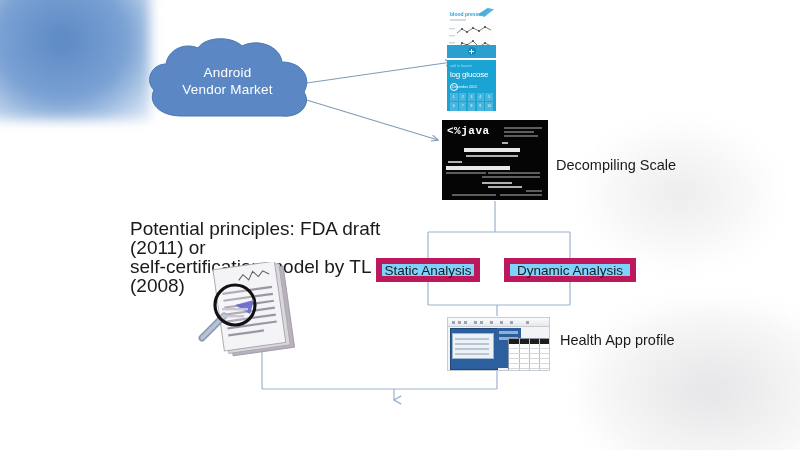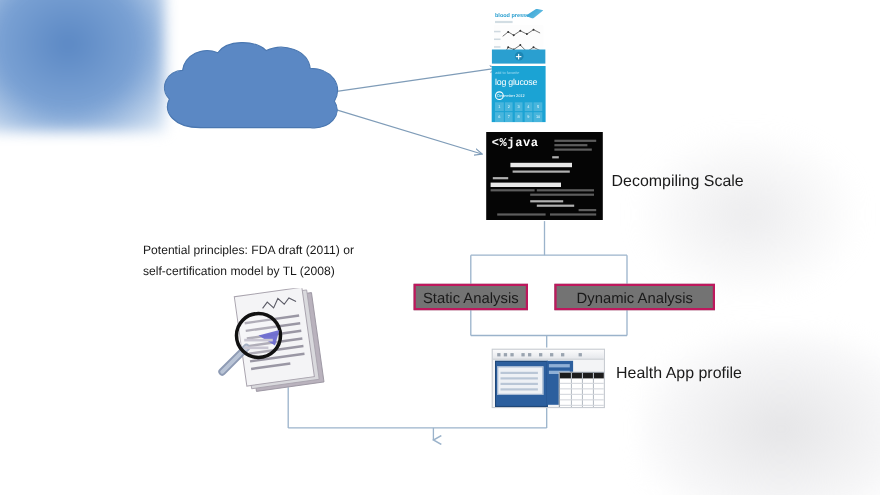--- a/index.html
+++ b/index.html
@@ -84,39 +84,39 @@
   #lbl-decompile { left: 556px; top: 157px; }
   #lbl-profile { left: 560px; top: 332px; }
 
   
   #principles {
     position: absolute;
     left: 130px;
     top: 219px;
     width: 275px;
     color: #1a1a1a;
-    font-size: 11px;
+    font-size: 19px;
     line-height: 19px;
   }
 
   
   .abox {
     position: absolute;
     box-sizing: border-box;
-    background: #737373;
-    border: 2px solid #be185d;
+    background: #7dd3fc;
+    border: 6px solid #be185d;
     color: #1a1a1a;
     font-size: 13.5px;
     display: flex;
     align-items: center;
     justify-content: center;
     height: 24px;
   }
   #box-static { left: 376px; top: 258px; width: 104px; }
-  #box-dynamic { left: 504px; top: 258px; width: 146px; }
+  #box-dynamic { left: 504px; top: 258px; width: 132px; }
 
   
   #box-large {
     position: absolute;
     left: 320px;
     top: 403px;
     width: 148px;
     height: 35px;
     box-sizing: border-box;
     border-radius: 8px;
@@ -383,20 +383,24 @@
     <line x1="262" y1="389" x2="497" y2="389" stroke="#9bb3cb" stroke-width="1.2"></line>
     <line x1="394" y1="389" x2="394" y2="400" stroke="#9bb3cb" stroke-width="1.2" marker-end="url(#ahd)"></line>
   </svg>
 
   <div class="cloud-wrap">
     <svg width="175" height="92" viewBox="0 0 175 92">
       <path d="M42,78 C18,78 8,64 14,52 C4,42 12,26 26,26 C28,12 44,4 58,10
                C66,-2 92,-2 102,8 C118,0 140,8 142,24 C162,24 172,40 164,54
                C172,66 160,80 142,78 Z" fill="#5b88c4" stroke="#4a77b0" stroke-width="1"></path>
     </svg>
+    <div class="cloud-label">
+      <div>Android</div>
+      <div>Vendor Market</div>
+    </div>
   </div>
 
   <div id="shot-phones">
     <div class="phone ph-bp">
       <div class="bp-head">blood pressure</div>
       <div class="bp-swoosh"></div>
       <div class="bp-sub"></div>
       <div class="bp-chart">
         <svg width="45" height="38" viewBox="0 0 45 38">
           <polyline points="8,10 13,6 18,9 24,5 30,8 36,4 42,7" fill="none" stroke="#4a4a4a" stroke-width="0.7"></polyline>

